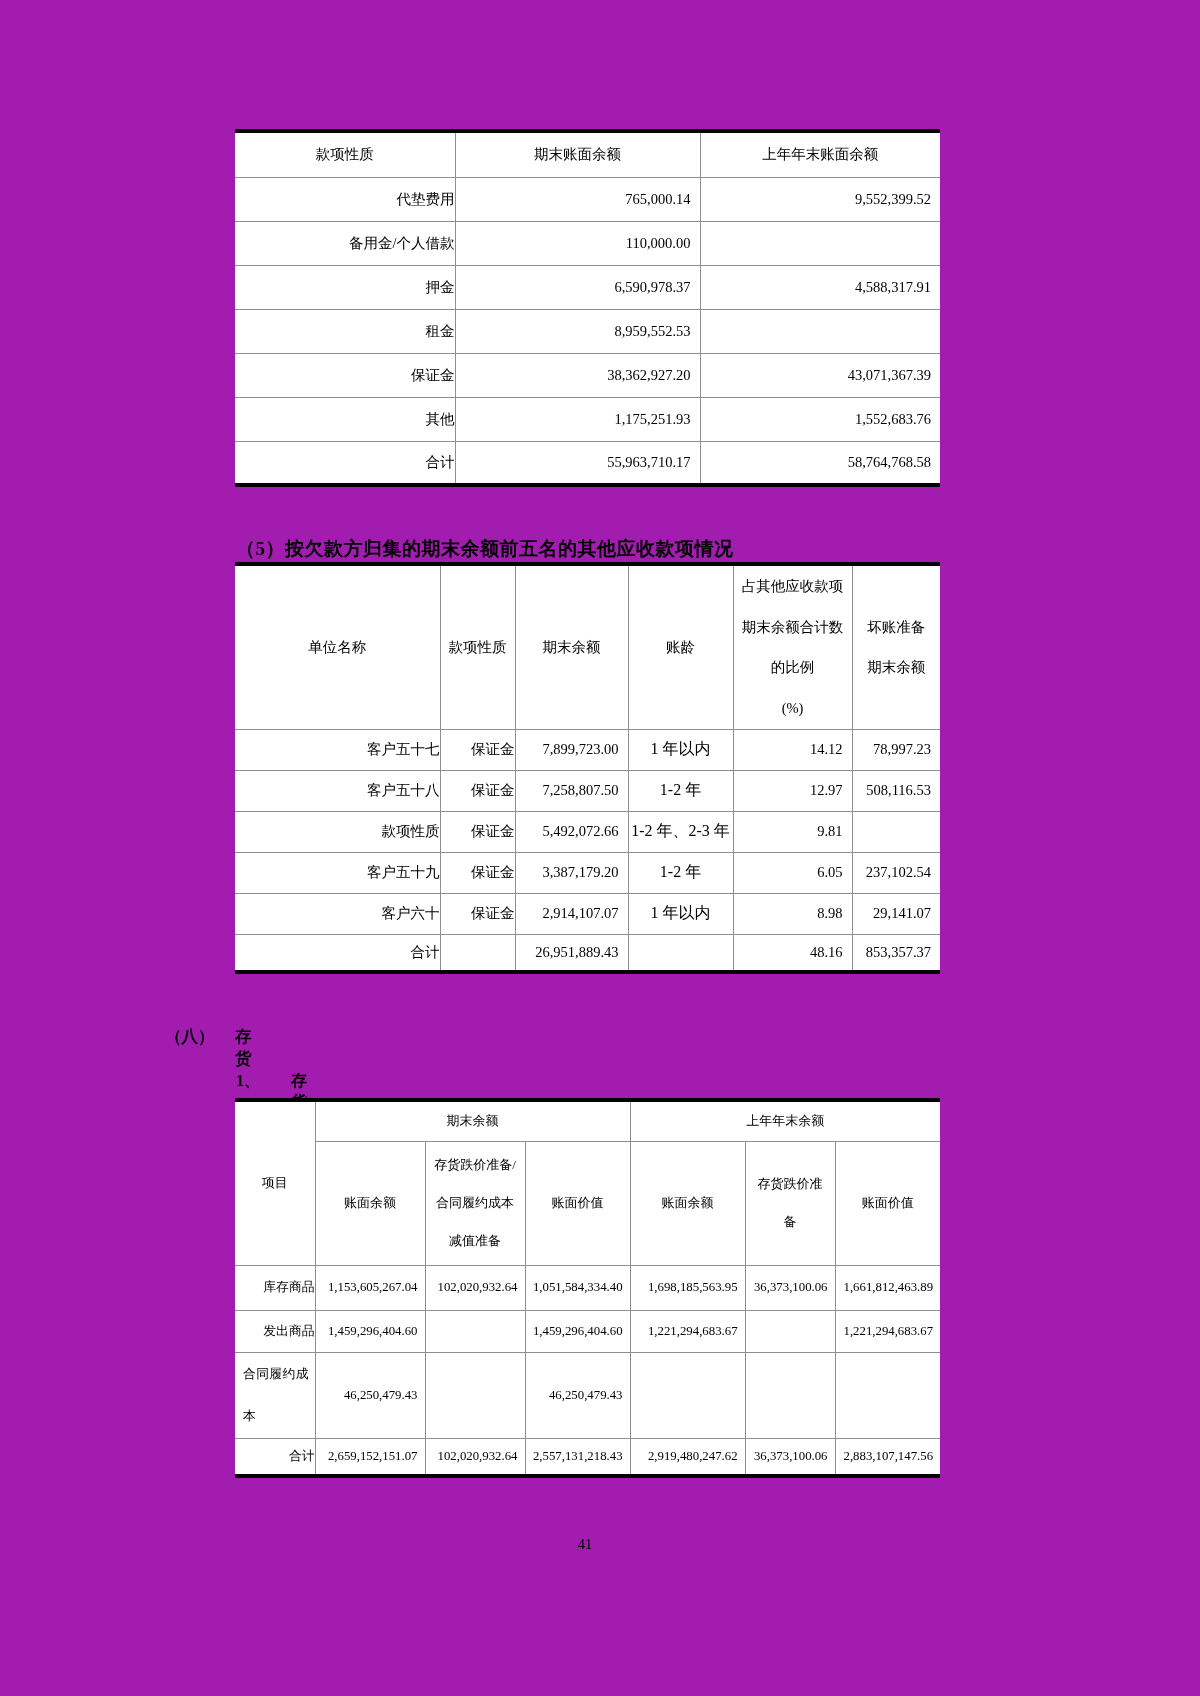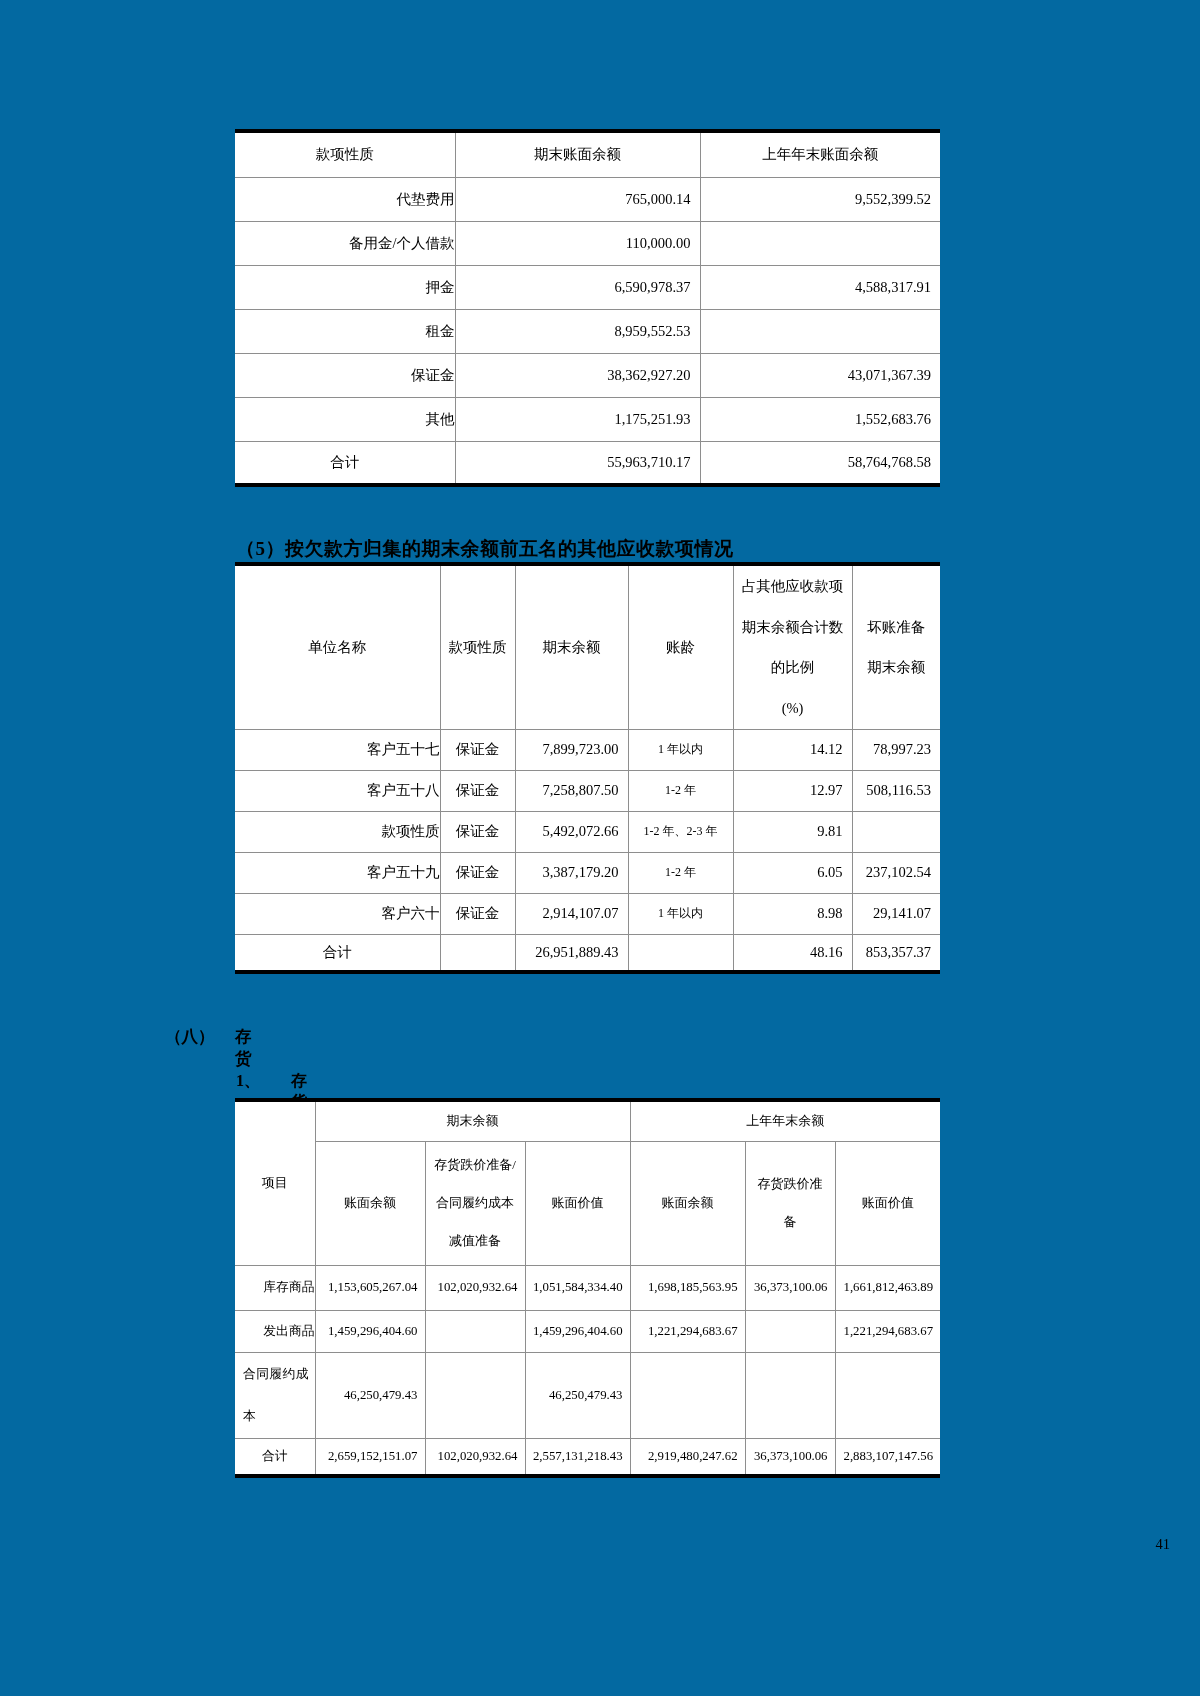--- a/index.html
+++ b/index.html
@@ -1,45 +1,45 @@
 <!DOCTYPE html>
 <html><head>
 <meta charset="utf-8">
 <style>
   *{margin:0;padding:0;box-sizing:border-box}
   html,body{background:#ffffff}
   body{width:1200px;height:1696px;font-family:"Liberation Serif","DejaVu Serif",serif;color:#000}
-  .page{position:relative;width:1200px;height:1696px;background:#0369a1;overflow:hidden}
+  .page{position:relative;width:1200px;height:1696px;background:#a21caf;overflow:hidden}
 
   table{border-collapse:collapse;table-layout:fixed;position:absolute;background:#fff}
   th,td{font-weight:normal;vertical-align:middle;overflow:hidden;padding:0}
   th{text-align:center}
   .v{border-left:1px solid #8e8e8e}
   .hline{border-bottom:1px solid #8e8e8e}
   .num{text-align:right;padding-right:9px;white-space:nowrap}
   .lbl{text-align:right;padding-left:10px}
-  .ctr{text-align:center}
+  .ctr{text-align:right}
   .pre{white-space:pre-line}
 
   
   .t1{left:235px;top:129px;width:705px;font-size:14.5px;
       border-top:4px solid #000;border-bottom:4px solid #000}
   .t1-head{height:46px}
   .t1-row{height:44px}
   .t1-total{height:44px}
 
   
   .s5-heading{position:absolute;left:236px;top:536px;font-size:19px;font-weight:bold;letter-spacing:.5px}
   .t2{left:235px;top:562px;width:705px;font-size:14.5px;
       border-top:4px solid #000;border-bottom:4px solid #000}
   .t2 th{line-height:2.8;padding:0 8px}
   .t2-head{height:165px}
   .t2-row{height:41px}
   .t2-total{height:38px}
-  .t2 .age{text-align:center;padding:0 2px;font-size:12px;white-space:nowrap}
+  .t2 .age{text-align:center;padding:0 2px;font-size:16px;white-space:nowrap}
 
   
   .s8-head{position:absolute;left:165px;top:1026px;font-size:16.5px;font-weight:bold}
   .s8-head .ttl{position:absolute;left:70px;top:0}
   .s8-sub{position:absolute;left:236px;top:1071px;font-size:16px;font-weight:bold}
   .s8-sub .ttl{position:absolute;left:55px;top:0;letter-spacing:1px}
 
   .t3{left:235px;top:1098px;width:705px;font-size:12.8px;
       border-top:4px solid #000;border-bottom:4px solid #000}
   .t3 th{font-size:13px}
@@ -47,21 +47,21 @@
   .t3-sub{height:124px}
   .t3-sub th{line-height:2.9;padding:0 6px}
   .t3-r1{height:45px}
   .t3-r2{height:42px}
   .t3-r3{height:86px}
   .t3-total{height:38px}
   .t3 .num{padding-right:7px}
   .t3 .lbl{padding-left:8px}
   .t3 .two-line{line-height:42px;text-align:justify;padding-right:6px}
 
-  .page-number{position:absolute;left:0;top:1536px;width:1170px;text-align:right;font-size:14.5px}
+  .page-number{position:absolute;left:0;top:1536px;width:1170px;text-align:center;font-size:14.5px}
 </style>
 </head>
 <body>
 
 <div class="page">
 
   <table class="t1">
     <colgroup>
         <col style="width:220px">
         <col style="width:245px">

